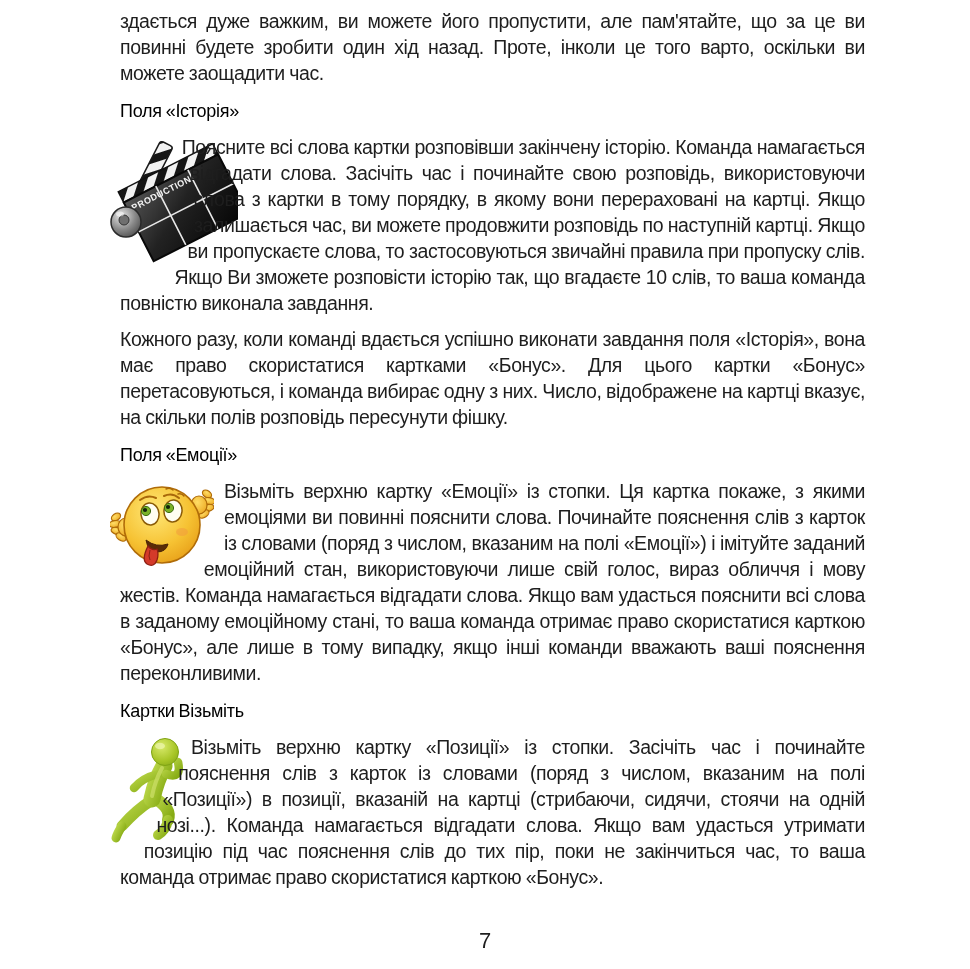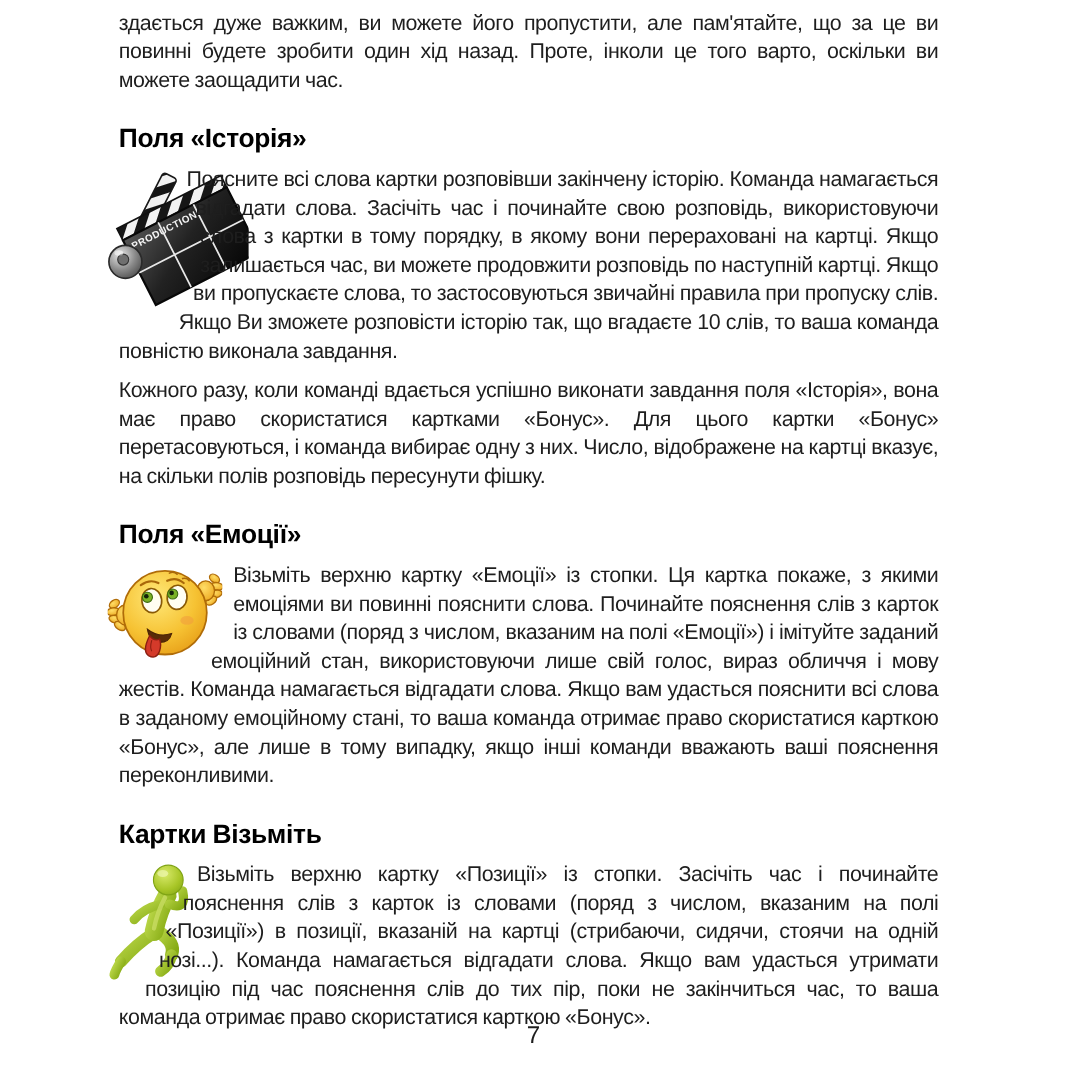--- a/index.html
+++ b/index.html
@@ -5,38 +5,38 @@
   html,body{margin:0;padding:0;background:#ffffff;}
   .page{
     position:relative;
     width:970px;height:969px;
     background:var(--paper,#ffffff);
     font-family:"Liberation Sans","DejaVu Sans",sans-serif;
     overflow:hidden;
   }
   .content{
     position:absolute;
-    left:108px;top:0;
+    left:120px;top:0;
     width:745px;
     padding-top:8px;
     color:var(--ink,#1e1e1e);
     font-size:19.5px;
     line-height:26px;
     letter-spacing:-0.4px;
     word-spacing:-0.6px;
     text-align:justify;
   }
   .content p{margin:0 0 10px 0;}
   h2{
-    margin:26px 0 8px 0;
-    font-size:24px;
+    margin:10px 0 8px 0;
+    font-size:18px;
     line-height:30px;
     color:#000;
     letter-spacing:-0.3px;
-    font-weight:bold;
+    font-weight:normal;
     text-align:left;
   }
   .sec{overflow:visible;}
   
   .float-art{float:left;}
   .float-clapper{
     width:128px;height:150px;
     margin:2px 10px 2px -10px;
     shape-outside:polygon(0 0,40px 0,56px 28px,66px 60px,68px 86px,58px 112px,36px 150px,0 150px);
     shape-margin:6px;

